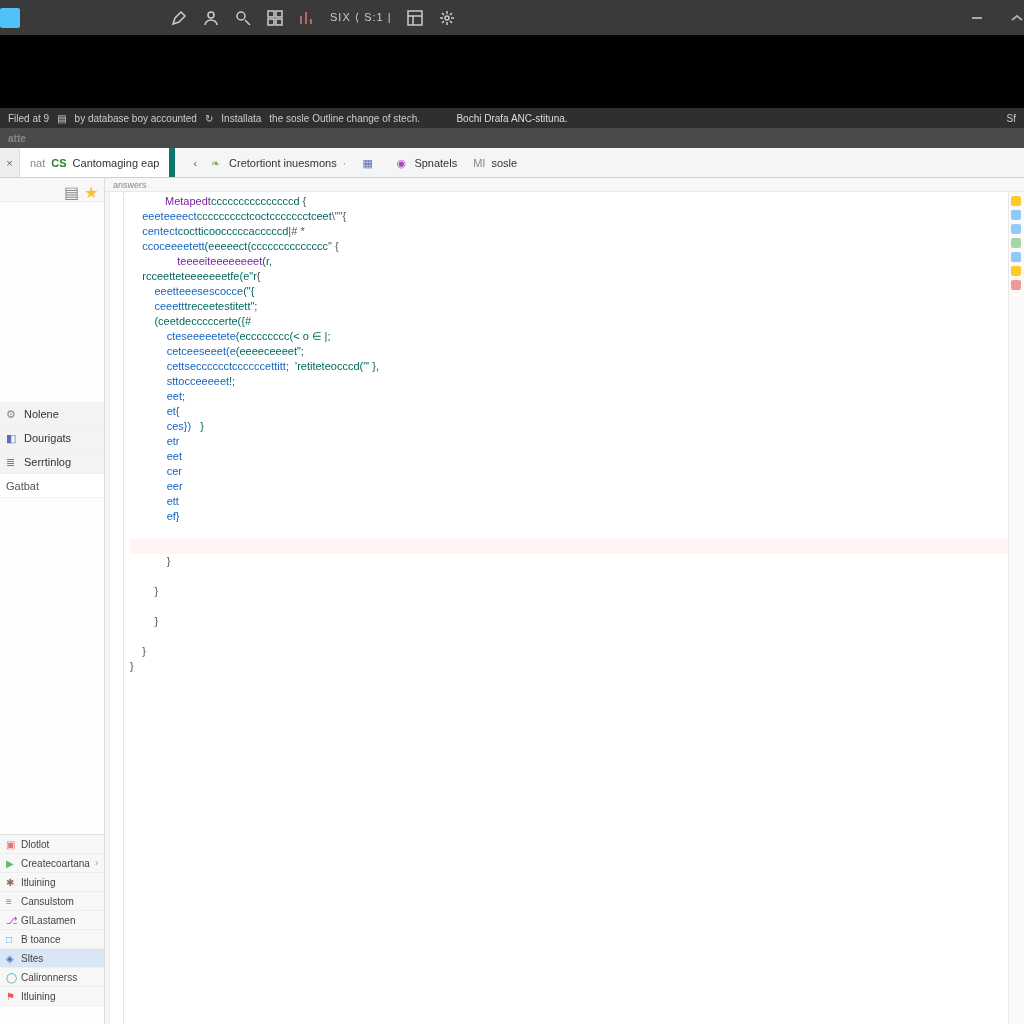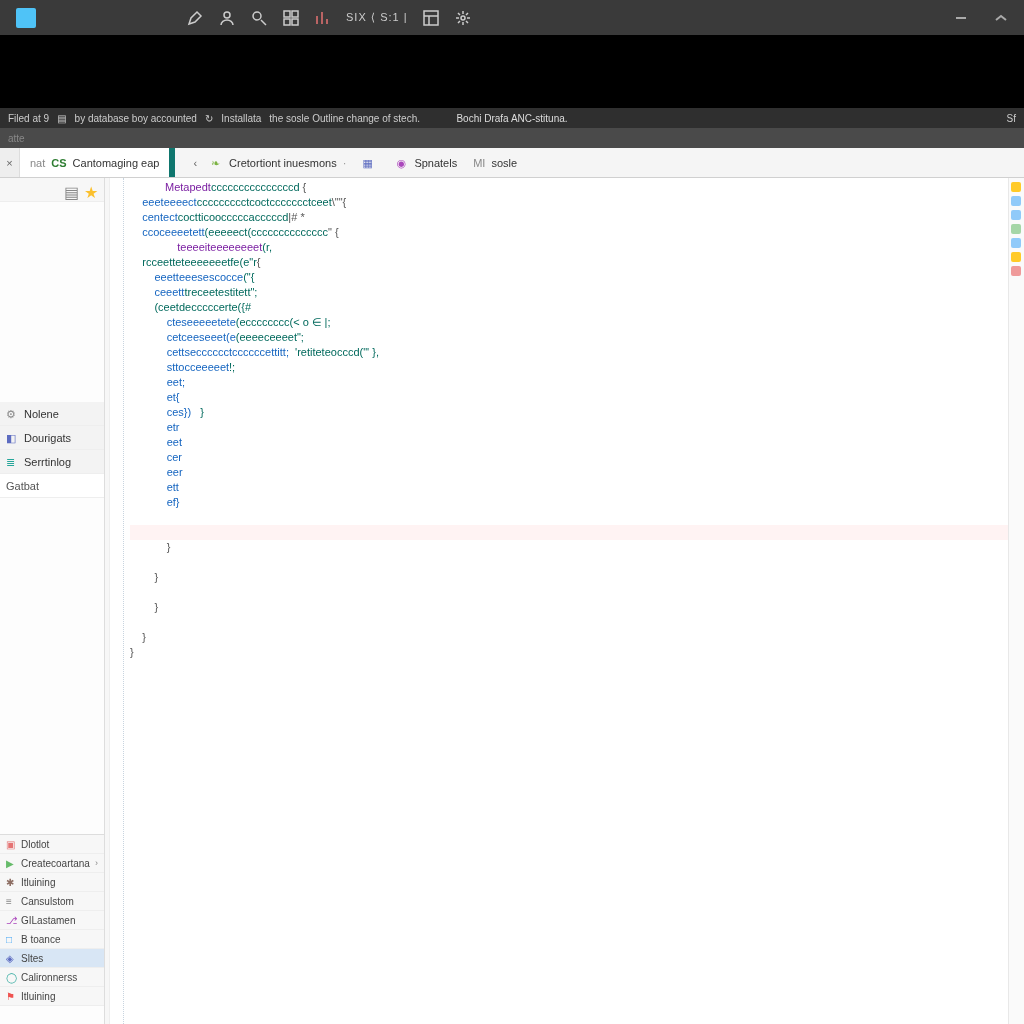--- a/index.html
+++ b/index.html
@@ -1,35 +1,35 @@
 <!DOCTYPE html>
 <html><head>
 <meta charset="utf-8">
 <style>
 * { margin: 0; padding: 0; box-sizing: border-box; font-family: "Segoe UI", Tahoma, sans-serif; }
 html, body { width: 1024px; height: 1024px; overflow: hidden; background: #f0f0f0; }
 
-.titlebar { height: 35px; background: #3a3a3a; display: flex; align-items: center; padding: 0 16px; }
+.titlebar { height: 35px; background: #3a3a3a; display: flex; align-items: center; padding: 0 0; }
 .titlebar .app-icon { width: 20px; height: 20px; background: #4fc3f7; border-radius: 2px; margin-right: 150px; }
 .titlebar .tool-icons { display: flex; gap: 14px; align-items: center; }
 .titlebar .tool-icons .tico { width: 18px; height: 18px; display: inline-flex; align-items: center; justify-content: center; color: #ddd; font-size: 11px; cursor: pointer; }
 .titlebar .tool-icons .tico svg { width: 16px; height: 16px; stroke: #ccc; fill: none; stroke-width: 1.5; }
 .titlebar .tool-icons .txt { color: #ccc; font-size: 11px; letter-spacing: 1px; }
 .titlebar .spacer { flex: 1; }
 .titlebar .win-controls { display: flex; gap: 26px; }
 .titlebar .win-controls .wc { width: 14px; height: 14px; color: #aaa; cursor: pointer; display: flex; align-items: center; justify-content: center;}
 .titlebar .win-controls .wc svg { width: 12px; height: 12px; stroke: #aaa; fill: none; stroke-width: 2; }
 
 .black-band { height: 73px; background: #000; }
 
 .subheader { height: 20px; background: #2f2f2f; display: flex; align-items: center; color: #ddd; font-size: 10px; padding: 0 8px; justify-content: center; position: relative; }
 .subheader .left-cluster { position: absolute; left: 8px; display: flex; gap: 8px; color: #ccc; }
 .subheader .right-cluster { position: absolute; right: 8px; color: #ccc; }
 
-.menubar { height: 20px; background: #4a4a4a; display: flex; align-items: center; color: #ddd; font-size: 10px; padding: 0 8px; gap: 10px; position: relative;}
+.menubar { height: 20px; background: #4a4a4a; display: flex; align-items: center; color: #ddd; font-size: 10px; padding: 0 8px; gap: 10px; position: relative; font-weight: bold;}
 .menubar .spacer { flex: 1; }
 
 .tabstrip { height: 30px; background: #f5f5f5; border-bottom: 1px solid #d0d0d0; display: flex; align-items: stretch; font-size: 11px; }
 .tabstrip .closebox { width: 20px; display:flex; align-items:center; justify-content:center; color:#666; cursor:pointer; border-right:1px solid #ddd; background:#eee;}
 .tabstrip .tab { display:flex; align-items:center; padding: 0 10px; gap:6px; border-right:6px solid #0f766e; background:#fff; color:#333; cursor:pointer; }
 .tabstrip .sep { width: 12px; }
 .tabstrip .navbtn { display:flex; align-items:center; padding:0 6px; color:#666; cursor:pointer;}
 .tabstrip .crumb { display:flex; align-items:center; padding:0 8px; gap:6px; color:#333; cursor:pointer;}
 .tabstrip .crumb .cico { width:12px; height:12px; display:inline-block; }
 
@@ -251,20 +251,23 @@
         </div>
         <div class="bottom-item">
           <span class="bico" style="color:#ef5350">⚑</span>
           <span>Itluining</span>
         </div>
       </div>
     <div style="height:18px"></div>
   </div>
 
   <div class="editor-wrap">
+    <div class="editor-header">
+      <span>answers</span>
+    </div>
     <div class="editor-body">
       <div class="gutter"></div>
       <div class="fold-guide"></div>
       <div class="codecol" id="code-area"><div class="line"><span class="indent"></span><span class="kw">Metapedt</span><span class="ted">cccccccccccccccd</span><span class="br"> {</span></div><div class="line"><span class="indent">    </span><span class="id">eeeteeeect</span><span class="ted">ccccccccctcoctccccccctceet</span><span class="br">\""{</span></div><div class="line"><span class="indent">    </span><span class="id">centect</span><span class="ted">coctticoocccccacccccd</span><span class="br">|# *</span></div><div class="line"><span class="indent">    </span><span class="id">ccoceeeetett</span><span class="ted">(eeeeect(cccccccccccccc</span><span class="br">" {</span></div><div class="line"><span class="indent">    </span><span class="kw">teeeeiteeeeeeeet</span><span class="ted">(r,</span></div><div class="line"><span class="indent">    </span><span class="ted">rcceetteteeeeeeetfe</span><span class="ted">(e"r</span><span class="br">{</span></div><div class="line"><span class="indent">        </span><span class="id">eeetteeesescocce</span><span class="ted">("{</span></div><div class="line"><span class="indent">        </span><span class="id">ceeett</span><span class="ted">treceetestitett";</span></div><div class="line"><span class="indent">        </span><span class="ted">(ceetdecccccerte</span><span class="ted">({#</span></div><div class="line"><span class="indent">            </span><span class="id">cteseeeeetete</span><span class="ted">(ecccccccc(&lt; o ∈ |;</span></div><div class="line"><span class="indent">            </span><span class="id">cetceeseeet(e</span><span class="ted">(eeeeceeeet";</span></div><div class="line"><span class="indent">            </span><span class="id">cettsecccccctccccccettitt;</span><span class="ted">  'retiteteocccd("' },</span></div><div class="line"><span class="indent">            </span><span class="id">sttocceeeeet</span><span class="ted">!;</span></div><div class="line"><span class="indent">            </span><span class="id">eet;</span></div><div class="line"><span class="indent">            </span><span class="id">et{</span></div><div class="line"><span class="indent">            </span><span class="id">ces})</span><span class="ted">   }</span></div><div class="line"><span class="indent">            </span><span class="id">etr</span></div><div class="line"><span class="indent">            </span><span class="id">eet</span></div><div class="line"><span class="indent">            </span><span class="id">cer</span></div><div class="line"><span class="indent">            </span><span class="id">eer</span></div><div class="line"><span class="indent">            </span><span class="id">ett</span></div><div class="line"><span class="indent">            </span><span class="id">ef}</span></div><div class="line"><span class="indent"></span></div><div class="line hl-line"><span class="indent"></span></div><div class="line"><span class="indent">            </span><span class="br">}</span></div><div class="line"><span class="indent"></span></div><div class="line"><span class="indent">        </span><span class="br">}</span></div><div class="line"><span class="indent"></span></div><div class="line"><span class="indent">        </span><span class="br">}</span></div><div class="line"><span class="indent"></span></div><div class="line"><span class="indent">    </span><span class="br">}</span></div><div class="line"><span class="indent"></span><span class="br">}</span></div></div>
       <div class="rightmini" id="rightmini">
         <span class="dot d1"></span>
         <span class="dot d2"></span>
         <span class="dot d2"></span>
         <span class="dot d3"></span>
         <span class="dot d2"></span>

